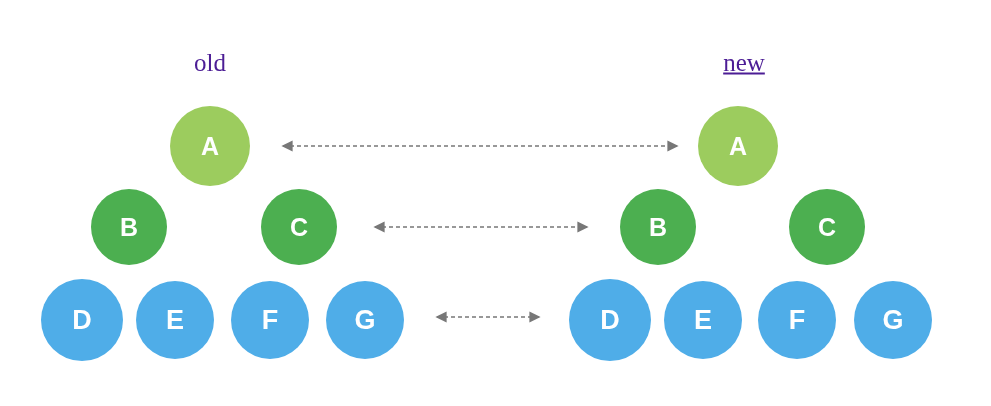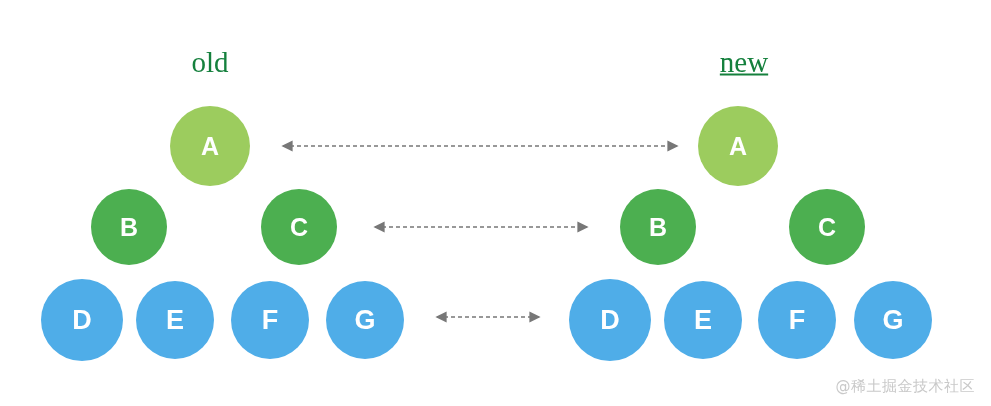--- a/index.html
+++ b/index.html
@@ -11,22 +11,22 @@
     position: relative;
     width: 991px;
     height: 406px;
     background: #ffffff;
     overflow: hidden;
     font-family: "Liberation Sans", sans-serif;
   }
   .tree-label {
     position: absolute;
     font-family: "Liberation Serif", serif;
-    font-size: 29px;
-    color: #15803d;
+    font-size: 25px;
+    color: #4c1d95;
     text-align: center;
     transform: translate(-50%, -50%);
     white-space: nowrap;
     line-height: 1;
   }
   .node {
     position: absolute;
     border-radius: 50%;
     display: flex;
     align-items: center;
@@ -98,14 +98,13 @@
       <div class="node lvl-c" style="left: 365px; top: 320px; width: 78px; height: 78px; background: rgb(79, 173, 232);">G</div>
       <div class="node lvl-a" style="left: 738px; top: 146px; width: 80px; height: 80px; background: rgb(156, 204, 94);">A</div>
       <div class="node lvl-b" style="left: 658px; top: 227px; width: 76px; height: 76px; background: rgb(76, 175, 80);">B</div>
       <div class="node lvl-b" style="left: 827px; top: 227px; width: 76px; height: 76px; background: rgb(76, 175, 80);">C</div>
       <div class="node lvl-c" style="left: 610px; top: 320px; width: 82px; height: 82px; background: rgb(79, 173, 232);">D</div>
       <div class="node lvl-c" style="left: 703px; top: 320px; width: 78px; height: 78px; background: rgb(79, 173, 232);">E</div>
       <div class="node lvl-c" style="left: 797px; top: 320px; width: 78px; height: 78px; background: rgb(79, 173, 232);">F</div>
       <div class="node lvl-c" style="left: 893px; top: 320px; width: 78px; height: 78px; background: rgb(79, 173, 232);">G</div>
     </div>
 
-  <div class="watermark">@稀土掘金技术社区</div>
 </div>
 
 </body></html>

